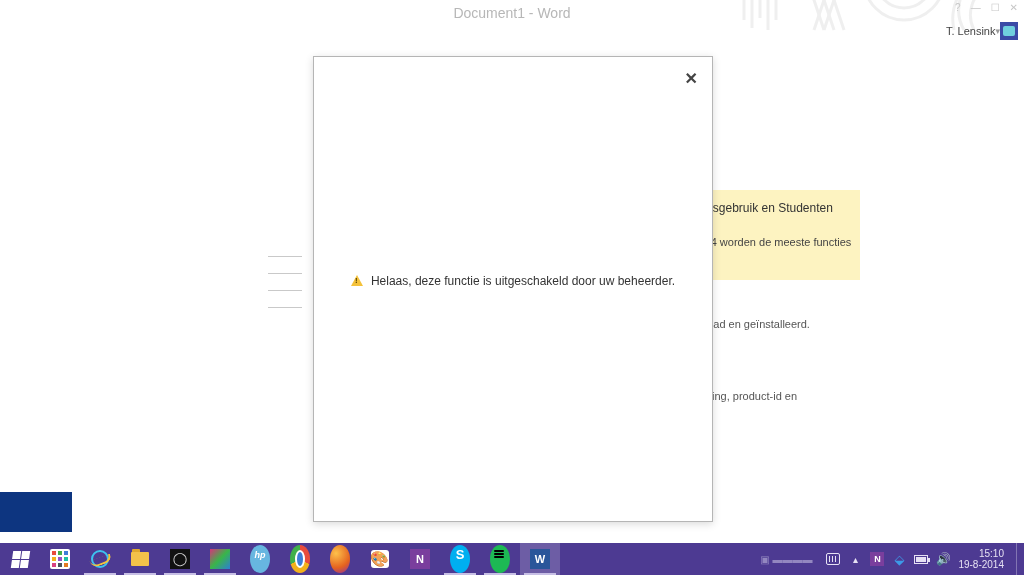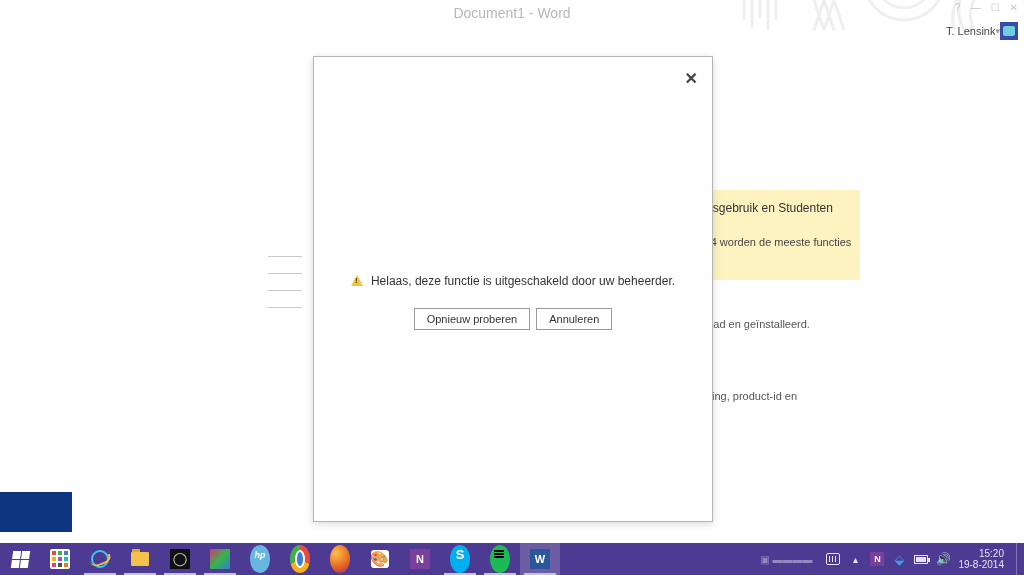--- a/index.html
+++ b/index.html
@@ -335,24 +335,20 @@
 
 <div class="blue-block"></div>
 
 <div class="modal">
   <div class="modal-close">✕</div>
   <div class="modal-body">
     <div class="warn-row">
       <span class="warn-icon"></span>
       <span>Helaas, deze functie is uitgeschakeld door uw beheerder.</span>
     </div>
-    <div class="modal-buttons">
-      <button>Opnieuw proberen</button>
-      <button>Annuleren</button>
-    </div>
   </div>
 </div>
 
 <div class="taskbar">
   <div class="tb-left">
     <div class="tb-item">
       <div class="start-win">
           <span></span>
           <span></span>
           <span></span>
@@ -418,18 +414,18 @@
     <div class="tray-ico">▴</div>
     <div class="tray-ico">
         <div class="one-n">N</div>
       </div>
     <div class="tray-ico dropbx">⬙</div>
     <div class="tray-ico">
         <div class="battery"></div>
       </div>
     <div class="tray-ico speaker">🔊</div>
     <div class="clock">
-      <div>15:20</div>
+      <div>15:10</div>
       <div>19-8-2014</div>
     </div>
     <div style="width:6px;height:32px;border-left:1px solid rgba(255,255,255,.3);"></div>
   </div>
 </div>
 
 </body></html>

